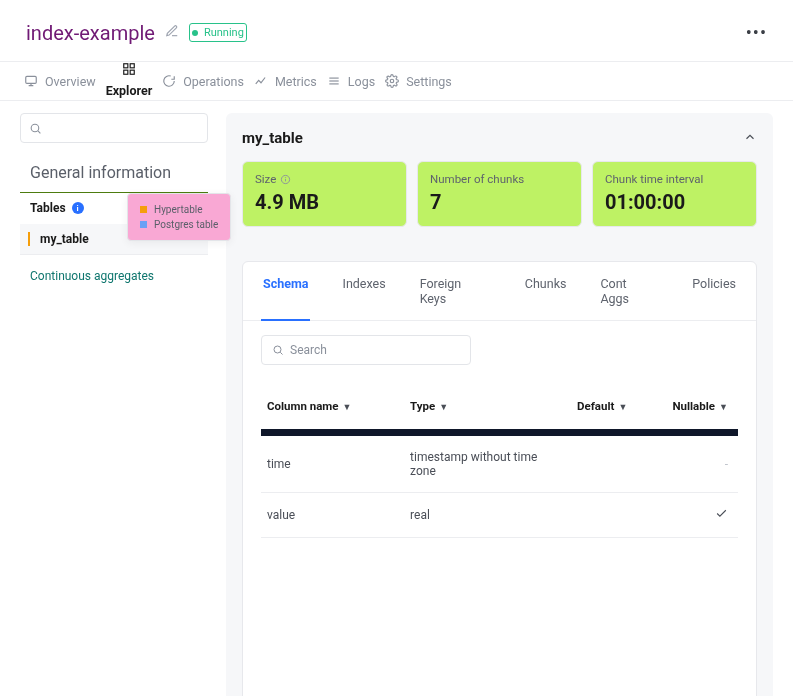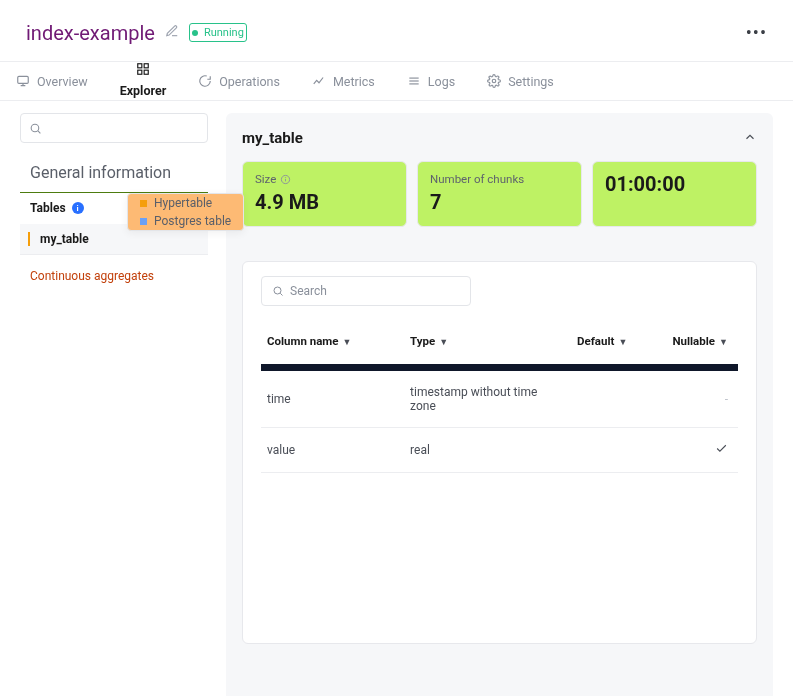--- a/index.html
+++ b/index.html
@@ -39,22 +39,22 @@
       font-size: 11px;
       color: #28c28a;
     }
     .status-dot {
       width: 6px; height: 6px; border-radius: 50%; background: #28c28a;
     }
     .more-icon { color: #3b3f46; font-size: 18px; letter-spacing: 1px; padding: 4px 0; cursor: pointer;}
     .tabs-row {
       display: flex;
       align-items: center;
-      gap: 32px;
-      padding: 0 16px;
+      gap: 10px;
+      padding: 0 24px;
       border-top: 1px solid #ecedf0;
       border-bottom: 1px solid #ecedf0;
       height: 40px;
     }
     .nav-tab {
       display: flex;
       align-items: center;
       gap: 7px;
       color: #8a909b;
       font-size: 12.5px;
@@ -124,35 +124,35 @@
       font-weight: 700;
     }
     .sb-row.table-item::before {
       content: "";
       position: absolute;
       left: 8px; top: 8px; bottom: 8px;
       width: 2px;
       background: #f59e0b;
     }
     .sb-row.cont-agg {
-      color: #c2410c;
+      color: #0f766e;
       border-top: 1px solid #ecedf0;
       padding-top: 14px;
       padding-bottom: 14px;
     }
     .legend-popover {
       position: absolute;
       left: 107px;
       top: 0;
-      background: #fdba74;
+      background: #f9a8d4;
       border: 1px solid #e3e5e9;
       border-radius: 4px;
       box-shadow: 0 2px 8px rgba(0,0,0,0.06);
-      padding: 0 12px;
-      font-size: 12px;
+      padding: 8px 12px;
+      font-size: 10px;
       color: #5a5f69;
       z-index: 10;
       font-weight: 400;
       white-space: nowrap;
     }
     .legend-row { display:flex; align-items:center; gap:7px; padding: 2px 0;}
     .legend-sq { width:7px; height:7px; }
     .legend-sq.orange { background:#f59e0b; }
     .legend-sq.blue { background:#6ba0f5; }
 
@@ -225,21 +225,21 @@
       position: absolute;
       left:0; right:0; bottom:-1px;
       height:2px; background:#2970ff;
     }
     .panel-body { padding: 14px 18px 0 18px; }
     .panel-search {
       display:flex; align-items:center; gap:6px;
       border:1px solid #e3e5e9; border-radius:4px;
       height:30px; padding:0 10px; width:210px;
       color:#8a909b; font-size:12px;
-      margin-bottom: 18px;
+      margin-bottom: 24px;
     }
     .panel-search svg { width:12px; height:12px; stroke:#8a909b;}
     .schema-table { width:100%; border-collapse: collapse; }
     .schema-table th {
       text-align: left;
       font-size: 11.5px;
       font-weight: 700;
       color: #1a1a1a;
       padding: 10px 6px 16px 6px;
       border-bottom: 7px solid #0f172a;
@@ -372,25 +372,34 @@
               <circle cx="12" cy="8" r="0.5"></circle>
             </svg>
         </div>
         <div class="stat-value">4.9 MB</div>
       </div>
       <div class="stat-card">
         <div class="stat-label">Number of chunks</div>
         <div class="stat-value">7</div>
       </div>
       <div class="stat-card">
+        <div class="stat-label">Chunk time interval</div>
         <div class="stat-value">01:00:00</div>
       </div>
     </div>
 
     <div class="panel">
+      <div class="panel-tabs">
+        <div class="panel-tab active">Schema</div>
+        <div class="panel-tab">Indexes</div>
+        <div class="panel-tab">Foreign Keys</div>
+        <div class="panel-tab">Chunks</div>
+        <div class="panel-tab">Cont Aggs</div>
+        <div class="panel-tab">Policies</div>
+      </div>
       <div class="panel-body">
         <div class="panel-search">
           <svg viewBox="0 0 24 24" fill="none" stroke-width="2">
               <circle cx="11" cy="11" r="7"></circle>
               <line x1="21" y1="21" x2="16.5" y2="16.5"></line>
             </svg>
           <span>Search</span>
         </div>
         <table class="schema-table">
           <thead>

